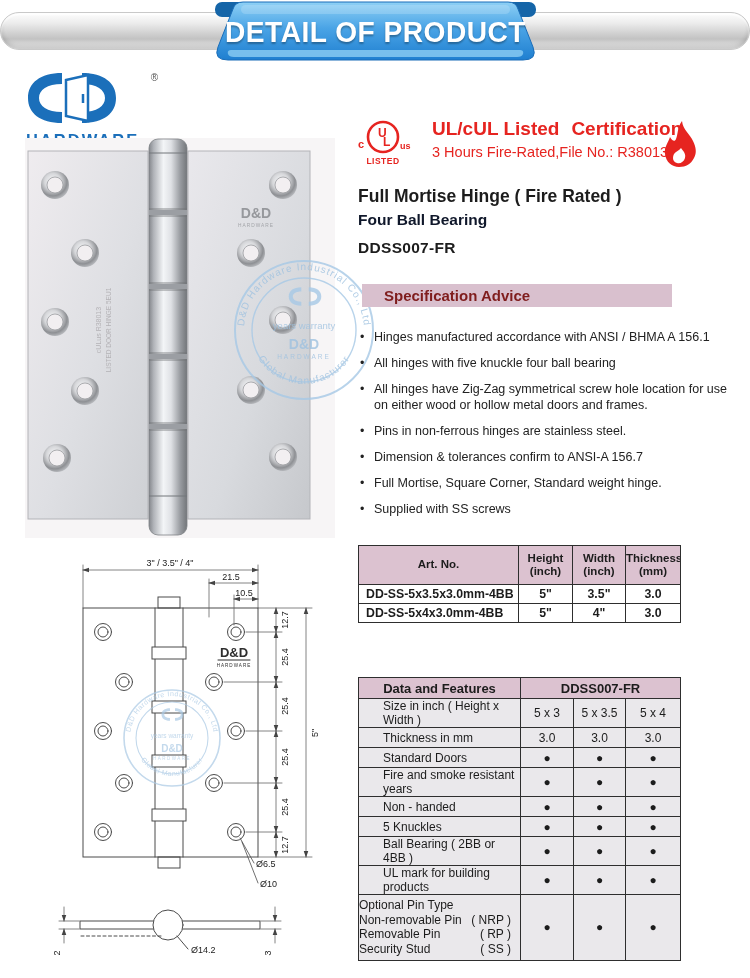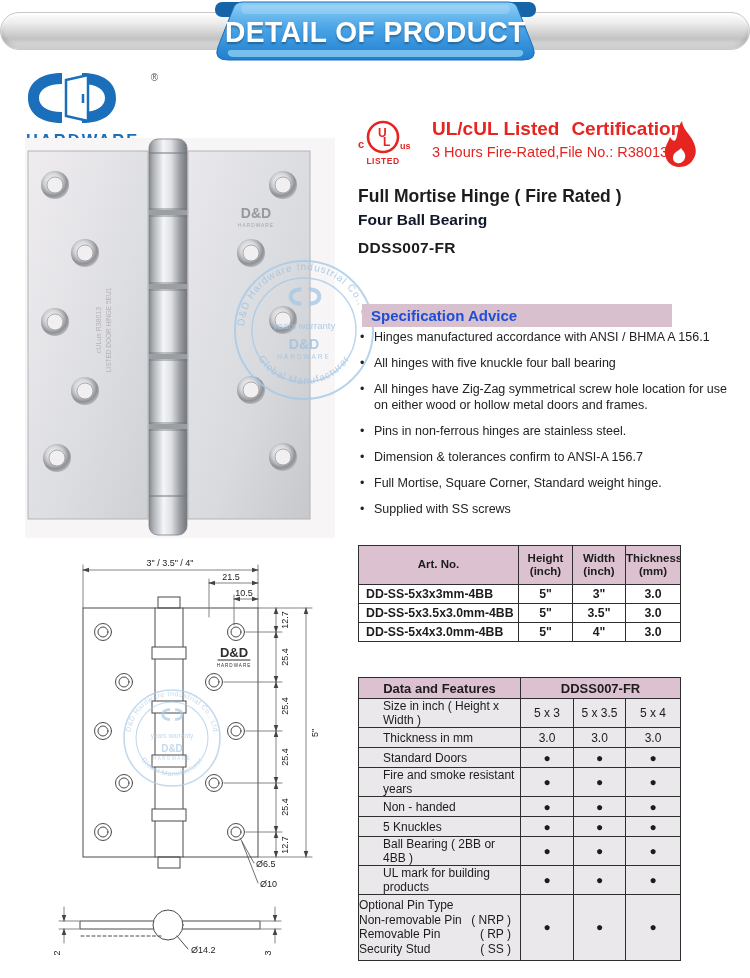--- a/index.html
+++ b/index.html
@@ -27,22 +27,22 @@
   .cert-line1{font-size:19px;font-weight:bold;color:#e62420;white-space:nowrap}
   .cert-line1 .lighter{margin-left:12px}
   .cert-line2{font-size:14.5px;color:#e62420;margin-top:4px;white-space:nowrap}
   .flame{left:662px;top:120px}
 
   .p-title{left:358px;top:186px;font-size:17.5px;font-weight:bold}
   .p-sub{left:358px;top:211px;font-size:15.5px;font-weight:bold;color:#0f172a}
   .p-model{left:358px;top:239px;font-size:15.5px;font-weight:bold;letter-spacing:.3px}
 
   
-  .spec-head{left:362px;top:304px;width:310px;height:23px;line-height:23px;background:#d9c0ce;
-    font-weight:bold;font-size:15px;padding-left:9px;color:#1d4ed8}
+  .spec-head{left:362px;top:284px;width:310px;height:23px;line-height:23px;background:#d9c0ce;
+    font-weight:bold;font-size:15px;padding-left:22px;color:#7f1d1d}
   .spec-list{left:360px;top:329px;width:380px}
   .bullet-row{display:flex;margin-bottom:10px;font-size:12.5px;line-height:1.28;color:#222}
   .bullet-row .dot{width:14px;flex:0 0 14px}
 
   
   table{border-collapse:collapse;table-layout:fixed;position:absolute}
   td,th{border:1px solid #2e2e2e;overflow:hidden;vertical-align:middle}
   .art-table{left:358px;top:545px;width:322px;font-weight:bold}
   .art-table th{background:#dcc2d0;font-size:11.5px;height:39px;line-height:1.15;font-weight:bold}
   .art-table td{height:19px;font-size:12.3px;text-align:center}
@@ -290,26 +290,20 @@
       <th>
             <div>Width</div>
             <div>(inch)</div>
           </th>
       <th>
             <div>Thickness</div>
             <div>(mm)</div>
           </th>
     </tr>
     <tr>
-      <td class="c-art">DD-SS-5x3x3mm-4BB</td>
-      <td>5"</td>
-      <td>3"</td>
-      <td>3.0</td>
-    </tr>
-    <tr>
       <td class="c-art">DD-SS-5x3.5x3.0mm-4BB</td>
       <td>5"</td>
       <td>3.5"</td>
       <td>3.0</td>
     </tr>
     <tr>
       <td class="c-art">DD-SS-5x4x3.0mm-4BB</td>
       <td>5"</td>
       <td>4"</td>
       <td>3.0</td>

